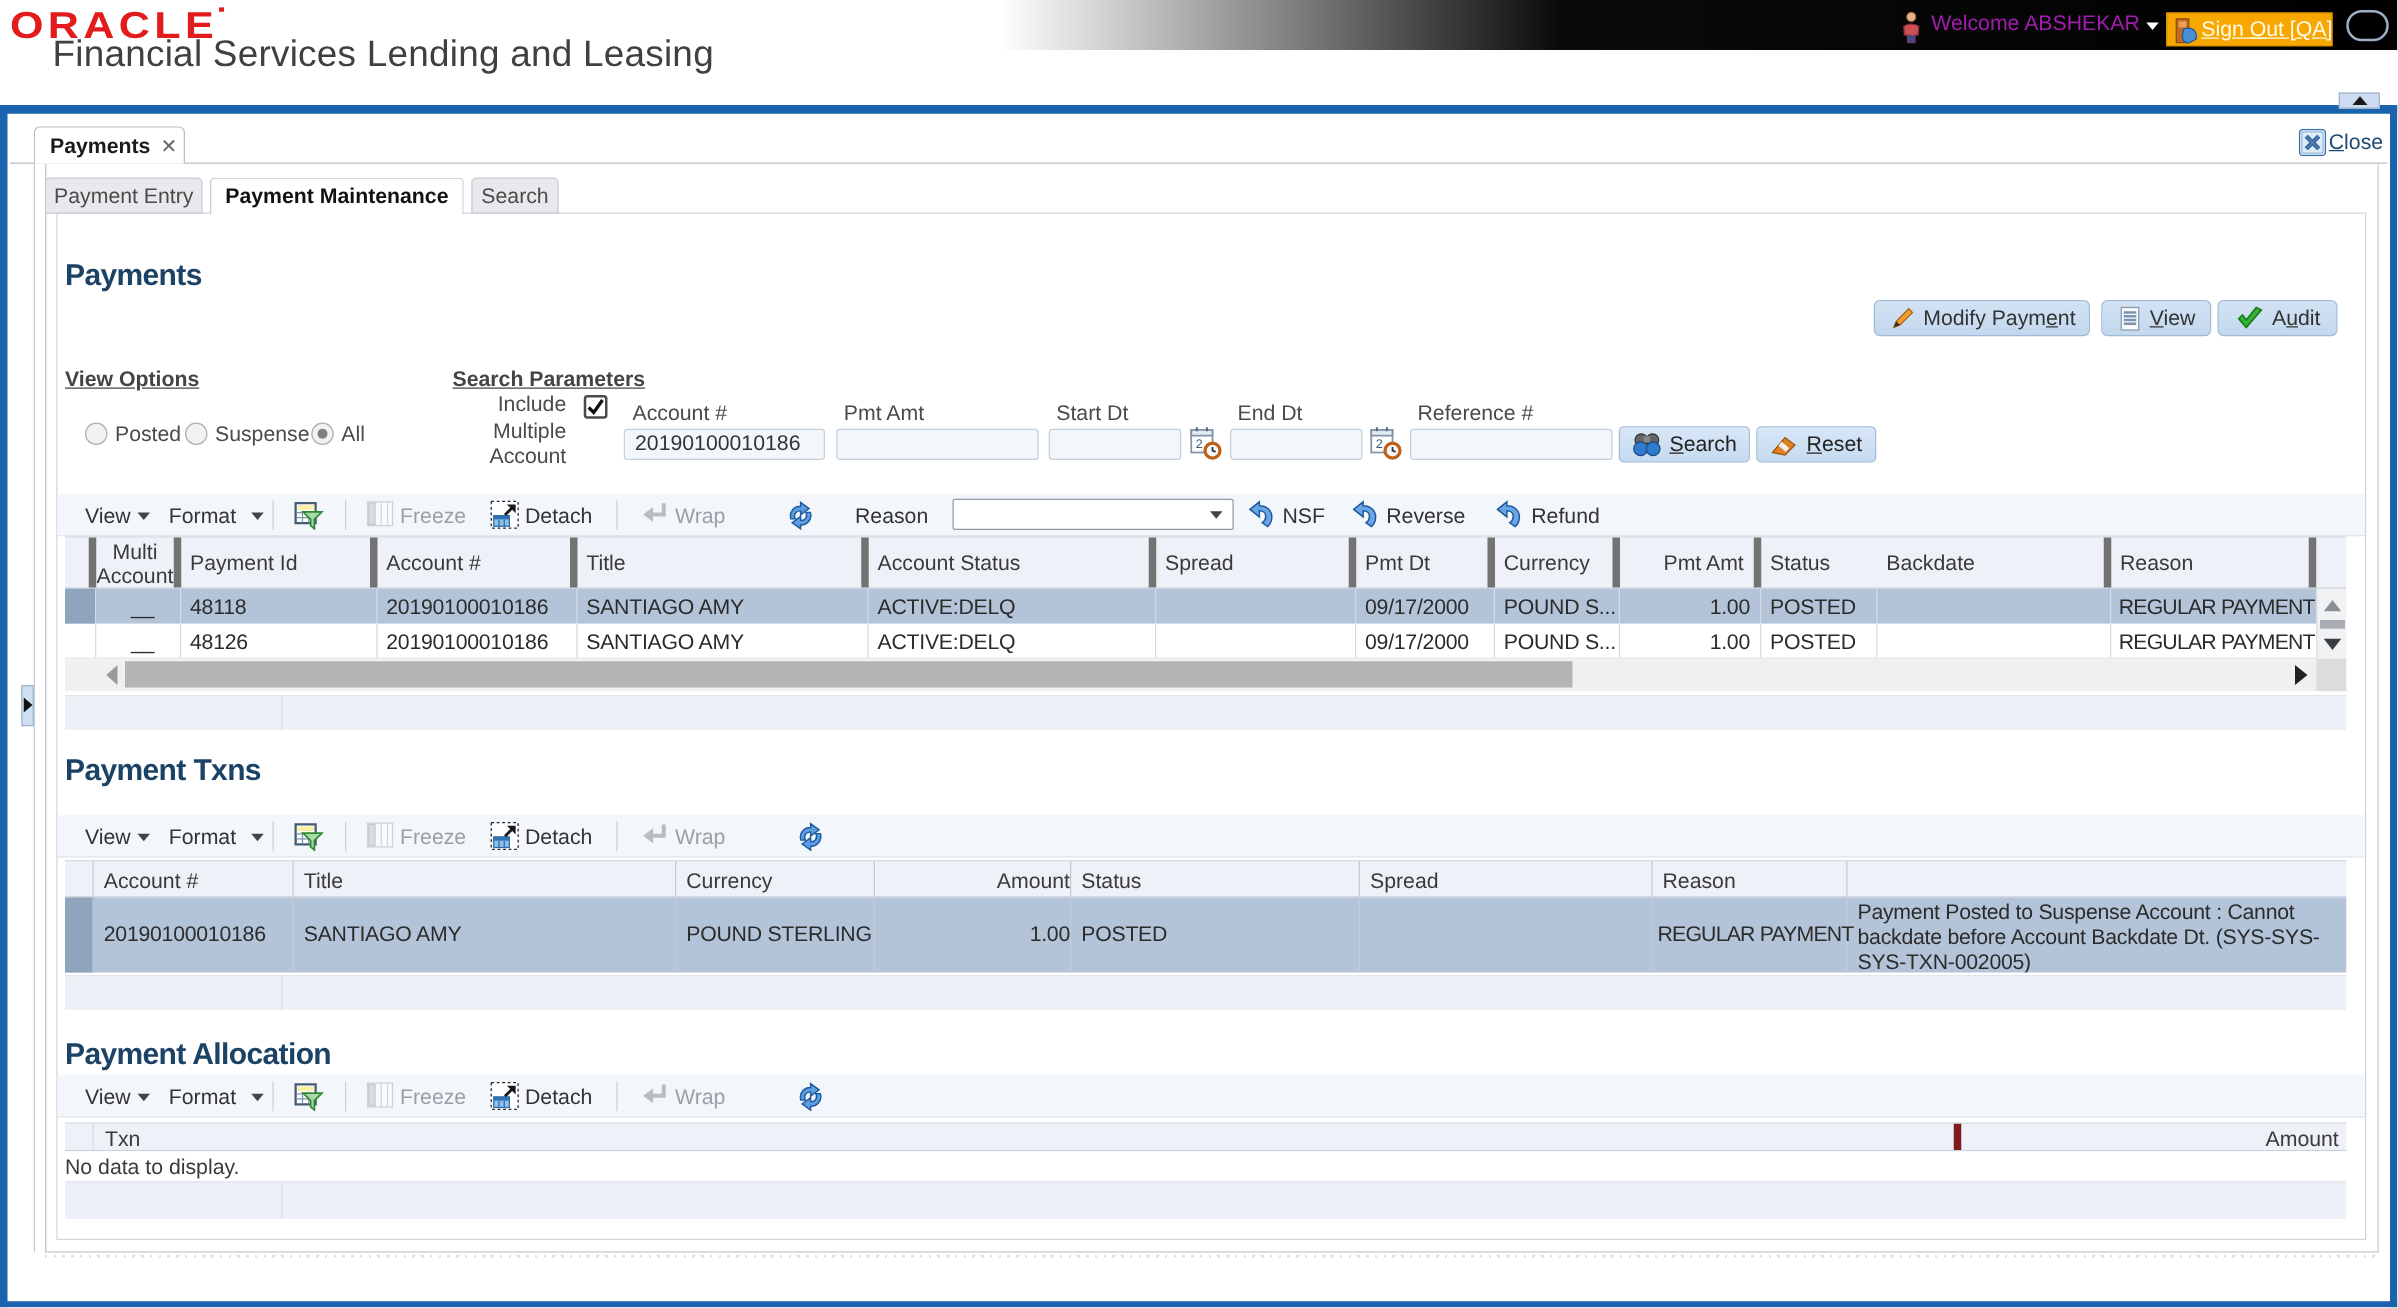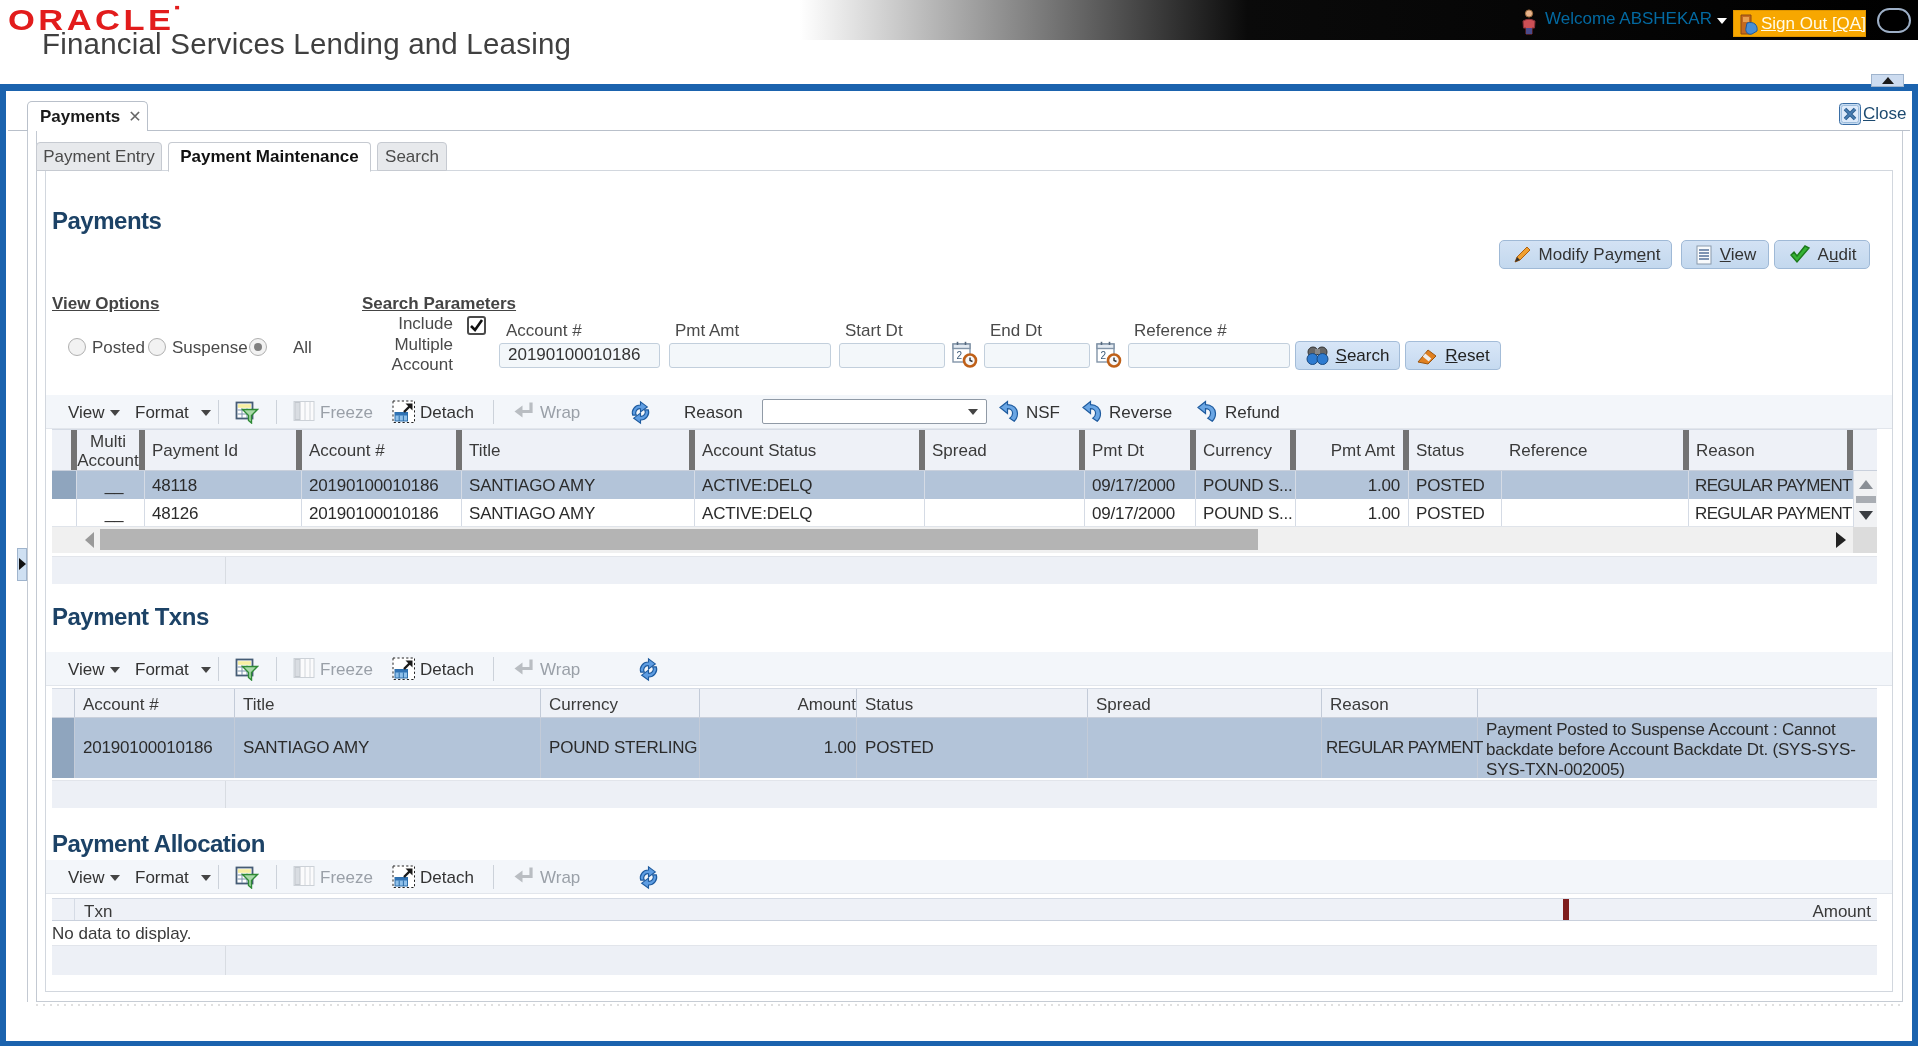--- a/index.html
+++ b/index.html
@@ -3,21 +3,21 @@
 <meta charset="utf-8">
 <style>
 * { margin:0; padding:0; box-sizing:border-box; }
 html,body { width:1918px; height:1046px; background:#fff; font-family:"Liberation Sans", sans-serif; }
 #page { position:relative; width:1918px; height:1046px; overflow:hidden; background:#fff; }
 .abs { position:absolute; }
 
 #blackbar { left:800px; top:0; width:1118px; height:40px; background:linear-gradient(to right,#ffffff 0%,#0a0a0a 40%,#000 100%); }
 #oracle { left:8px; top:0; font-size:30px; font-weight:bold; color:#e21c1c; letter-spacing:3px; line-height:1; transform:scaleX(1.15); transform-origin:0 0; }
 #fsll { left:42px; top:29px; font-size:29.5px; color:#404040; line-height:1; letter-spacing:0.2px; }
-#welcome { left:1545px; top:9px; color:#0369a1; font-size:17px; }
+#welcome { left:1545px; top:9px; color:#a21caf; font-size:17px; }
 #signout { left:1733px; top:10px; width:133px; height:27px; background:#f7a700; border:1px solid #e09600; color:#fffbe8; font-size:17px; line-height:25px; }
 #oval { left:1877px; top:8px; width:34px; height:25px; border:2.5px solid #9dafc6; border-radius:13px; background:#000; }
 
 .blue { background:#1b63ae; }
 #chrome-top { left:0; top:84px; width:1918px; height:7px; }
 #chrome-left { left:0; top:84px; width:6px; height:962px; }
 #chrome-right { left:1912px; top:84px; width:6px; height:962px; }
 #chrome-bottom { left:0; top:1041px; width:1918px; height:5px; }
 #uptab { left:1871px; top:74px; width:33px; height:13px; background:#cddcf0; border:1px solid #9fb4cd; z-index:5; }
 #uptab div { width:0; height:0; border-left:6px solid transparent; border-right:6px solid transparent; border-bottom:7px solid #1a1a1a; margin:2px auto 0; }
@@ -158,21 +158,21 @@
 
   <div class="abs bold-u" style="left:52px;top:294px;">View Options</div>
   <div class="abs bold-u" style="left:362px;top:294px;">Search Parameters</div>
   <div class="abs radio" style="left:68px;top:338px;"></div>
   <div class="abs lbl" style="left:92px;top:338px;">Posted</div>
   <div class="abs radio" style="left:148px;top:338px;"></div>
   <div class="abs lbl" style="left:172px;top:338px;">Suspense</div>
   <div class="abs radio" style="left:249px;top:338px;">
       <div class="dot"></div>
     </div>
-  <div class="abs lbl" style="left:273px;top:338px;margin-left:20px;">All</div>
+  <div class="abs lbl" style="left:273px;top:338px;">All</div>
 
   <div class="abs lbl" style="left:380px;top:314px;width:73px;text-align:right;line-height:20.5px;">Include Multiple Account</div>
   <div class="abs" id="chk" style="left:467px;top:316px;width:19px;height:19px;border:2px solid #4a4a4a;border-radius:3px;background:#fff;">
     <svg width="15" height="15" viewBox="0 0 15 15">
         <path d="M2 8 L6 12 L13 2" stroke="#111" stroke-width="2.6" fill="none"></path>
       </svg></div>
 
   <div class="abs lbl" style="left:506px;top:321px;">Account #</div>
   <div class="abs inp" style="left:499px;top:343px;width:161px;">20190100010186</div>
   <div class="abs lbl" style="left:675px;top:321px;">Pmt Amt</div>
@@ -305,21 +305,21 @@
     <div class="c" style="left:25px;width:68px;text-align:center;line-height:19px;padding:2px 0 0 0;white-space:normal;display:block;">Multi Account</div>
     <div class="c cm" style="left:93px;width:157px;">Payment Id</div>
     <div class="c cm" style="left:250px;width:160px;">Account #</div>
     <div class="c cm" style="left:410px;width:233px;">Title</div>
     <div class="c cm" style="left:643px;width:230px;">Account Status</div>
     <div class="c cm" style="left:873px;width:160px;">Spread</div>
     <div class="c cm" style="left:1033px;width:111px;">Pmt Dt</div>
     <div class="c cm" style="left:1144px;width:100px;">Currency</div>
     <div class="c cm" style="left:1244px;width:113px;text-align:right;">Pmt Amt</div>
     <div class="c cm" style="left:1357px;width:93px;border-right:none;">Status</div>
-    <div class="c cm" style="left:1450px;width:187px;">Reference</div>
+    <div class="c cm" style="left:1450px;width:187px;">Backdate</div>
     <div class="c cm" style="left:1637px;width:164px;">Reason</div>
     <div class="c" style="left:1801px;width:24px;border-right:none;"></div>
   </div>
   <div class="abs trow selrow" style="left:52px;top:471px;width:1801px;height:28px;">
     <div class="c selhead" style="left:0;width:25px;"></div>
     <div class="c" style="left:25px;width:68px;text-align:center;">__</div>
     <div class="c" style="left:93px;width:157px;">48118</div>
     <div class="c" style="left:250px;width:160px;">20190100010186</div>
     <div class="c" style="left:410px;width:233px;">SANTIAGO AMY</div>
     <div class="c" style="left:643px;width:230px;">ACTIVE:DELQ</div>

